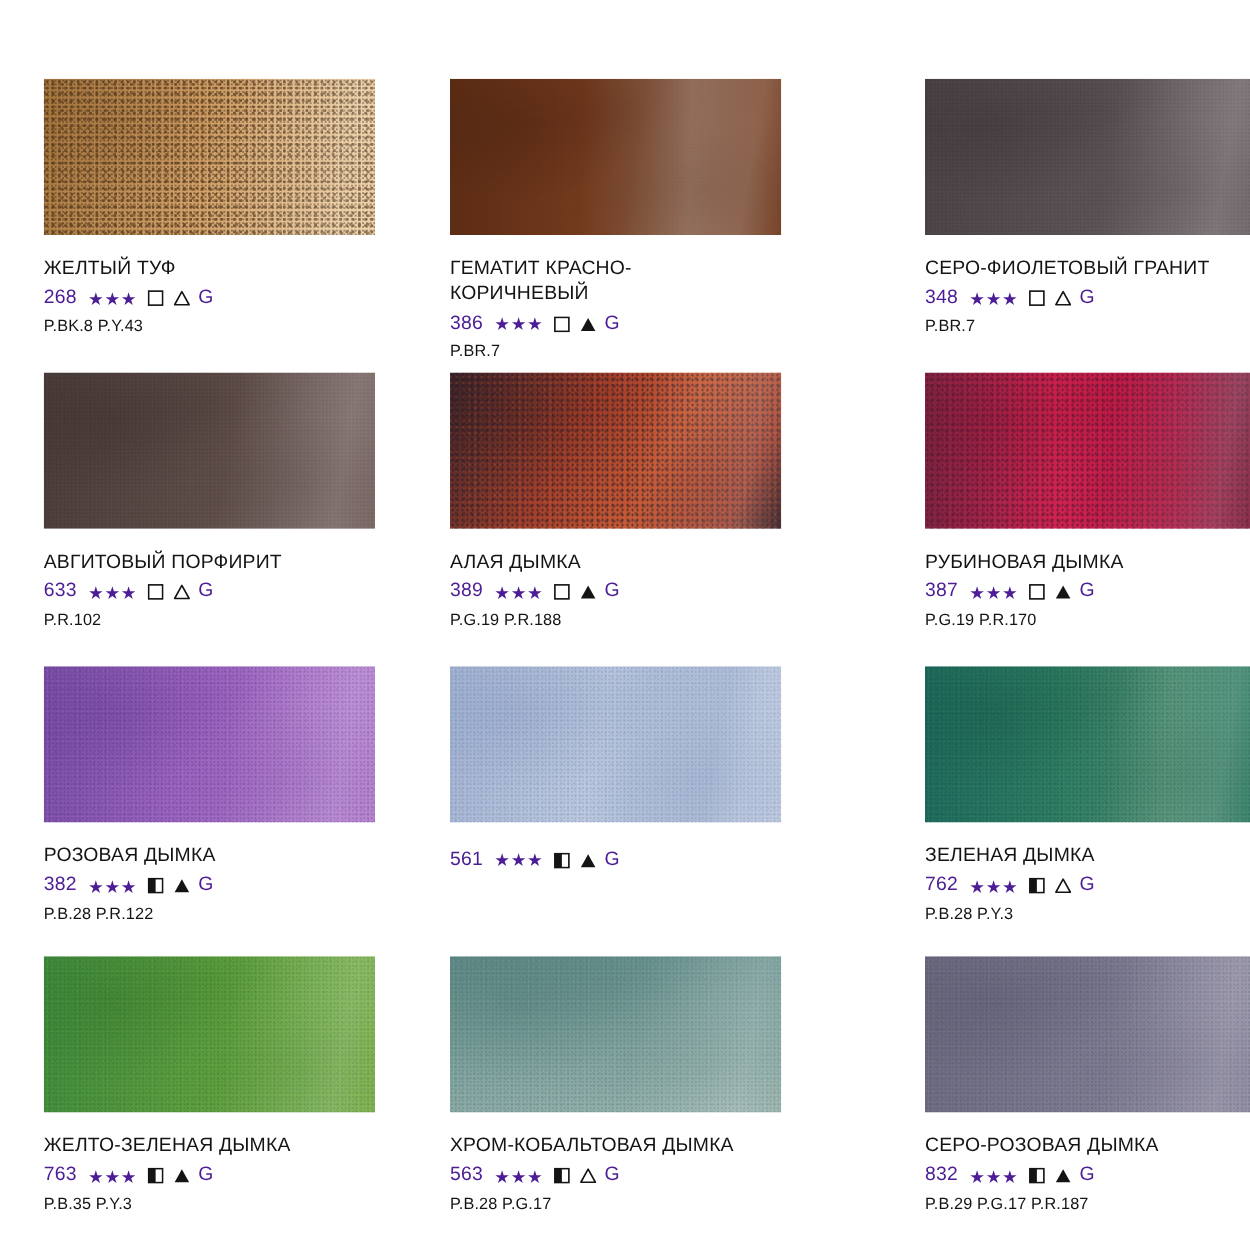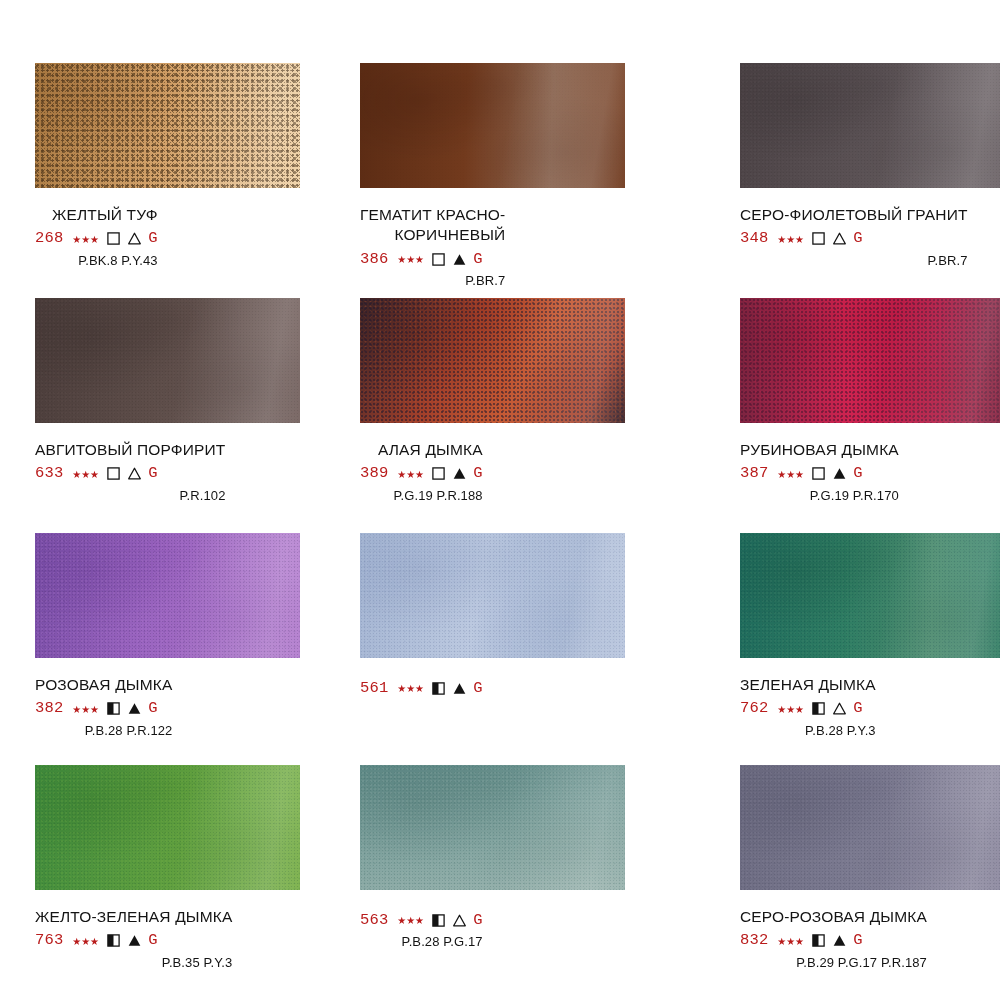--- a/index.html
+++ b/index.html
@@ -47,38 +47,36 @@
   .swatch .grain,
   .swatch .grain2,
   .swatch .sheen {
     position: absolute;
     inset: 0;
   }
 
   .info {
     margin-top: 17px;
     line-height: 1.32;
-    text-align: right;
   }
 
   .pname {
     font-size: 15.5px;
     letter-spacing: 0.15px;
     color: #141414;
     white-space: pre-line;
   }
 
   .codeline {
     font-size: 15.5px;
-    color: #b91c1c;
+    color: #4c1d95;
     display: flex;
     align-items: center;
     margin-top: 3px;
     white-space: nowrap;
-    font-family: Liberation Mono, monospace;
   }
   .code-num { letter-spacing: 0.2px; }
   .stars {
     margin-left: 9px;
     letter-spacing: 0.5px;
     font-size: 14px;
     line-height: 1;
   }
   .icon-sq, .icon-tri { margin-left: 8px; display: inline-block; }
   .icon-g { margin-left: 7px; font-size: 15.5px; }
@@ -370,20 +368,21 @@
       </div>
     </div>
     <div class="cell">
       <div class="swatch">
         <div class="base" style="background: linear-gradient(170deg, rgb(95, 138, 135) 0%, rgb(123, 159, 155) 45%, rgb(157, 182, 177) 100%);"></div>
         <div class="wash" style="background: radial-gradient(60% 80% at 22% 30%, rgba(95, 138, 135, 0.333) 0%, transparent 62%), radial-gradient(55% 70% at 78% 72%, rgba(157, 182, 177, 0.3) 0%, transparent 66%), radial-gradient(40% 55% at 52% 18%, rgba(157, 182, 177, 0.22) 0%, transparent 70%); mix-blend-mode: multiply; opacity: 0.55;"></div>
         <div class="grain" style="background-image: radial-gradient(rgba(63, 106, 104, 0.467) 32%, transparent 36%), radial-gradient(rgba(157, 182, 177, 0.333) 28%, transparent 32%), radial-gradient(rgba(63, 106, 104, 0.333) 26%, transparent 30%); background-size: 3px 3px, 4px 4px, 5px 5px; background-position: 0px 0px, 1px 2px, 2px 1px; opacity: 0.6;"></div>
         <div class="sheen" style="background: linear-gradient(100deg, rgba(255, 255, 255, 0) 55%, rgba(255, 255, 255, 0.16) 88%, rgba(255, 255, 255, 0.05) 100%);"></div>
       </div>
       <div class="info">
+        <div class="pname">ХРОМ-КОБАЛЬТОВАЯ ДЫМКА</div>
         <div class="codeline">
           <span class="code-num">563</span>
           <span class="stars">★★★</span>
           <span class="icon-sq">
             <svg class="glyph" width="13" height="13" viewBox="0 0 13 13">
               <rect x="0.9" y="0.9" width="11.2" height="11.2" fill="none" stroke="#141414" stroke-width="1.3"></rect>
               <rect x="0.9" y="0.9" width="5.6" height="11.2" fill="#141414"></rect>
             </svg>
           </span>
           <span class="icon-tri">

